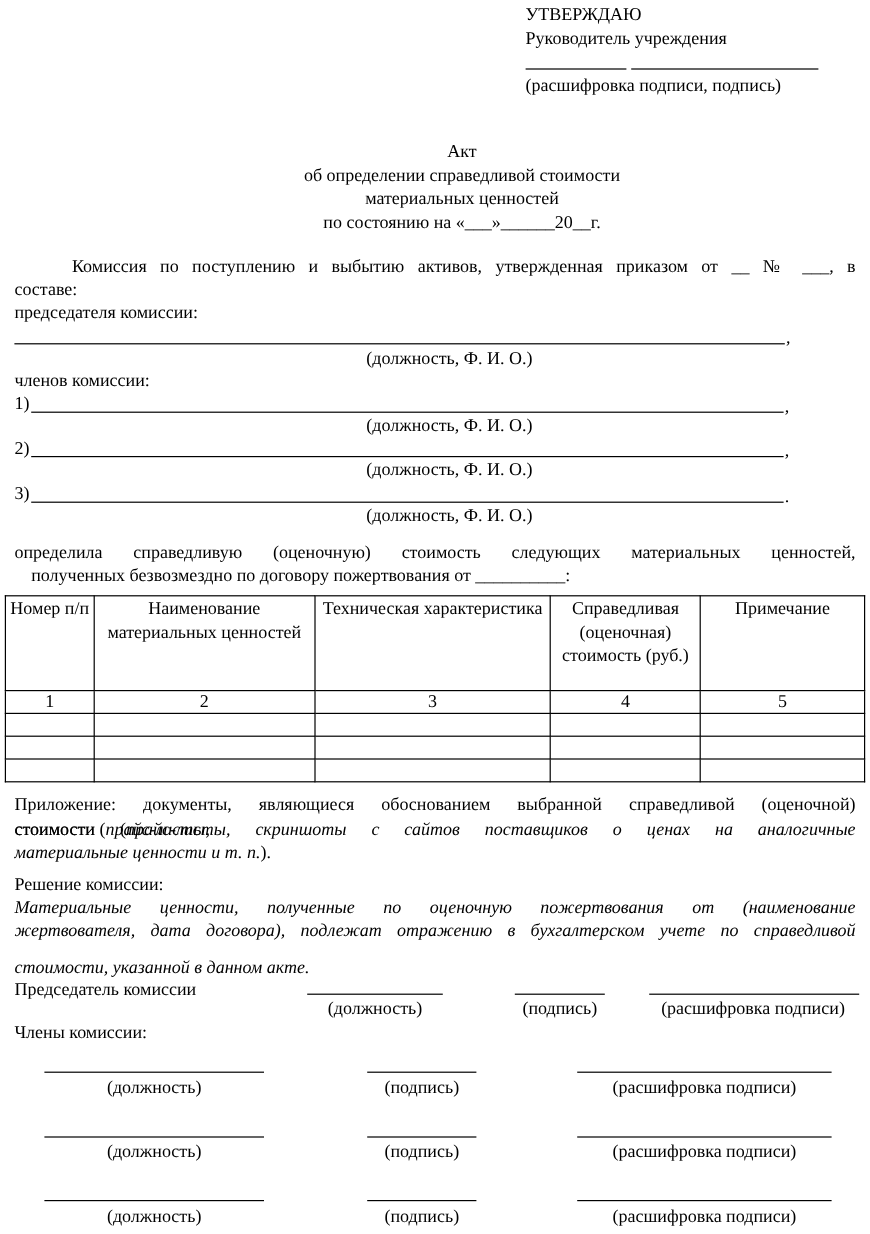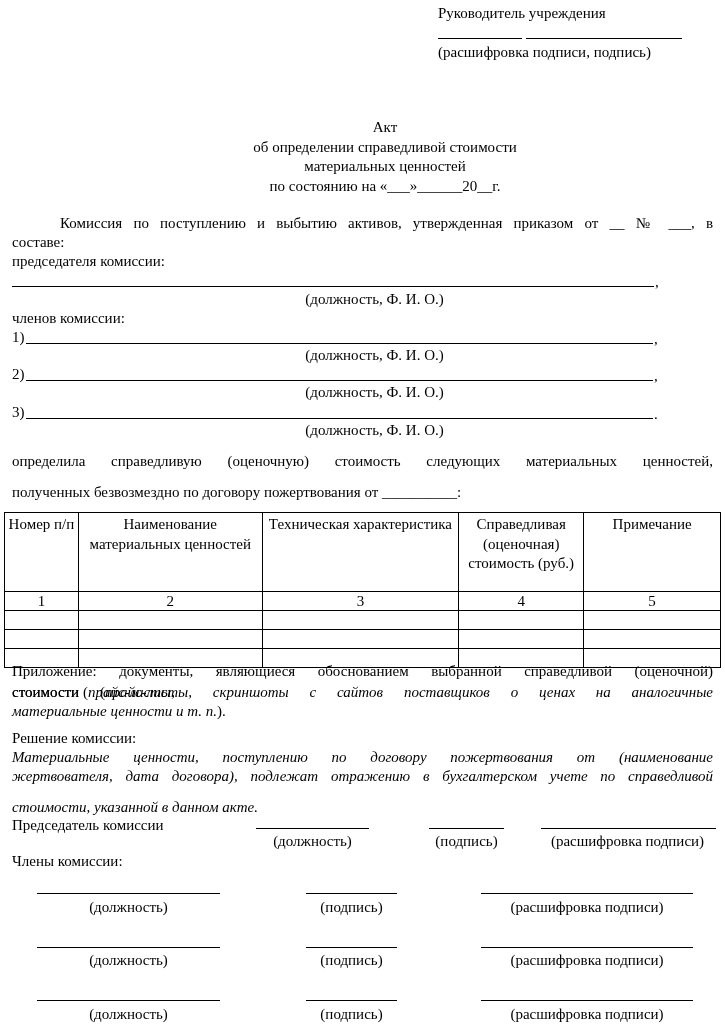--- a/index.html
+++ b/index.html
@@ -19,36 +19,36 @@
     #approve div { height: 19.5px; }
 
     
     #title { left: 0; width: 770px; top: 118px; text-align: center; }
     #title div { height: 19.5px; }
 
     
     table.items {
       position: absolute; left: 4px; top: 496px; width: 717px;
       border-collapse: collapse;
-      margin-top: 16px;
     }
     table.items td {
       border: 1px solid #000; text-align: center; vertical-align: top;
       padding: 0 2px; font-size: 15px; line-height: 19.5px;
     }
     table.items tr.hdr td { height: 76px; padding-top: 2px; }
     table.items tr.num td { height: 18px; line-height: 18px; vertical-align: middle; }
     table.items tr.row td { height: 18px; }
 
     .para { position: absolute; left: 12px; width: 701px; font-family: Liberation Serif, serif; }
   </style>
 </head>
 <body>
 
 <div id="approve" class="abs" data-name="approval-block">
+  <div data-name="approval-heading">УТВЕРЖДАЮ</div>
   <div data-name="approval-position">Руководитель учреждения</div>
   <div style="position:relative;" data-name="approval-signature-lines">
     <span class="uline" style="left:0; top:14px; width:84px;" data-name="approval-signature-field"></span>
     <span class="uline" style="left:88px; top:14px; width:156px;" data-name="approval-name-field"></span>
   </div>
   <div data-name="approval-signature-caption">(расшифровка подписи, подпись)</div>
 </div>
 
 <div id="title" class="abs" style="left:0; width:770px;" data-name="document-title">
   <div data-name="title-line-1">Акт</div>
@@ -76,21 +76,21 @@
 <span class="uline" style="left:26px; top:380px; width:627px;" data-name="member-2-field"></span>
 <div class="abs" style="left:654px; top:367px;" data-name="member-2-trailing">,</div>
 <div class="abs center" style="left:12px; width:725px; top:383px;" data-name="member-2-caption">(должность, Ф. И. О.)</div>
 
 <div class="abs" style="top:403px; left:12px;" data-name="member-3-number">3)</div>
 <span class="uline" style="left:26px; top:418px; width:627px;" data-name="member-3-field"></span>
 <div class="abs" style="left:654px; top:405px;" data-name="member-3-trailing">.</div>
 <div class="abs center" style="left:12px; width:725px; top:421px;" data-name="member-3-caption">(должность, Ф. И. О.)</div>
 
 <div class="para justify" style="top:452px;" data-name="determination-line-1">определила справедливую (оценочную) стоимость следующих материальных ценностей,</div>
-<div class="abs" style="top:471px; left:12px;margin-top:12px;" data-name="determination-line-2">полученных безвозмездно по договору пожертвования от __________:</div>
+<div class="abs" style="top:471px; left:26px;" data-name="determination-line-2">полученных безвозмездно по договору пожертвования от __________:</div>
 
 <table class="items" data-name="valuables-table">
   <colgroup>
     <col style="width:74px">
     <col style="width:184px">
     <col style="width:197px">
     <col style="width:125px">
     <col style="width:137px">
   </colgroup>
   <tbody>
@@ -139,21 +139,21 @@
   </span>
 </div>
 <div class="para justify it" style="top:683px; left:12px; width:701px;" data-name="attachment-line-2-full">
   <span style="font-style:normal;">стоимости (</span><span>прайс-листы, скриншоты с сайтов поставщиков о ценах на аналогичные</span>
 </div>
 <div class="abs" style="top:702px; left:12px;" data-name="attachment-line-3">
   <span class="it" data-name="attachment-line-3-italic">материальные ценности и т. п.</span><span data-name="attachment-line-3-plain">).</span>
 </div>
 
 <div class="abs" style="top:729px; left:12px;" data-name="decision-label">Решение комиссии:</div>
-<div class="para justify it" style="top:748px;" data-name="decision-line-1">Материальные ценности, поступлению по договору пожертвования от (наименование</div>
+<div class="para justify it" style="top:748px;" data-name="decision-line-1">Материальные ценности, полученные по оценочную пожертвования от (наименование</div>
 <div class="para justify it" style="top:767px;" data-name="decision-line-2">жертвователя, дата договора), подлежат отражению в бухгалтерском учете по справедливой</div>
 <div class="abs it" style="top:786px; left:12px;margin-top:12px;" data-name="decision-line-3">стоимости, указанной в данном акте.</div>
 
 <div class="abs" style="top:816px; left:12px;" data-name="sign-chairman-label">Председатель комиссии</div>
 <span class="uline" style="left:256px; top:828px; width:113px;" data-name="chairman-position-field"></span>
 <span class="uline" style="left:429px; top:828px; width:75px;" data-name="chairman-signature-field"></span>
 <span class="uline" style="left:541px; top:828px; width:175px;" data-name="chairman-name-field"></span>
 <div class="abs center" style="left:256px; width:113px; top:832px;" data-name="chairman-position-caption">(должность)</div>
 <div class="abs center" style="left:424px; width:85px; top:832px;" data-name="chairman-signature-caption">(подпись)</div>
 <div class="abs center" style="left:535px; width:185px; top:832px;" data-name="chairman-name-caption">(расшифровка подписи)</div>

